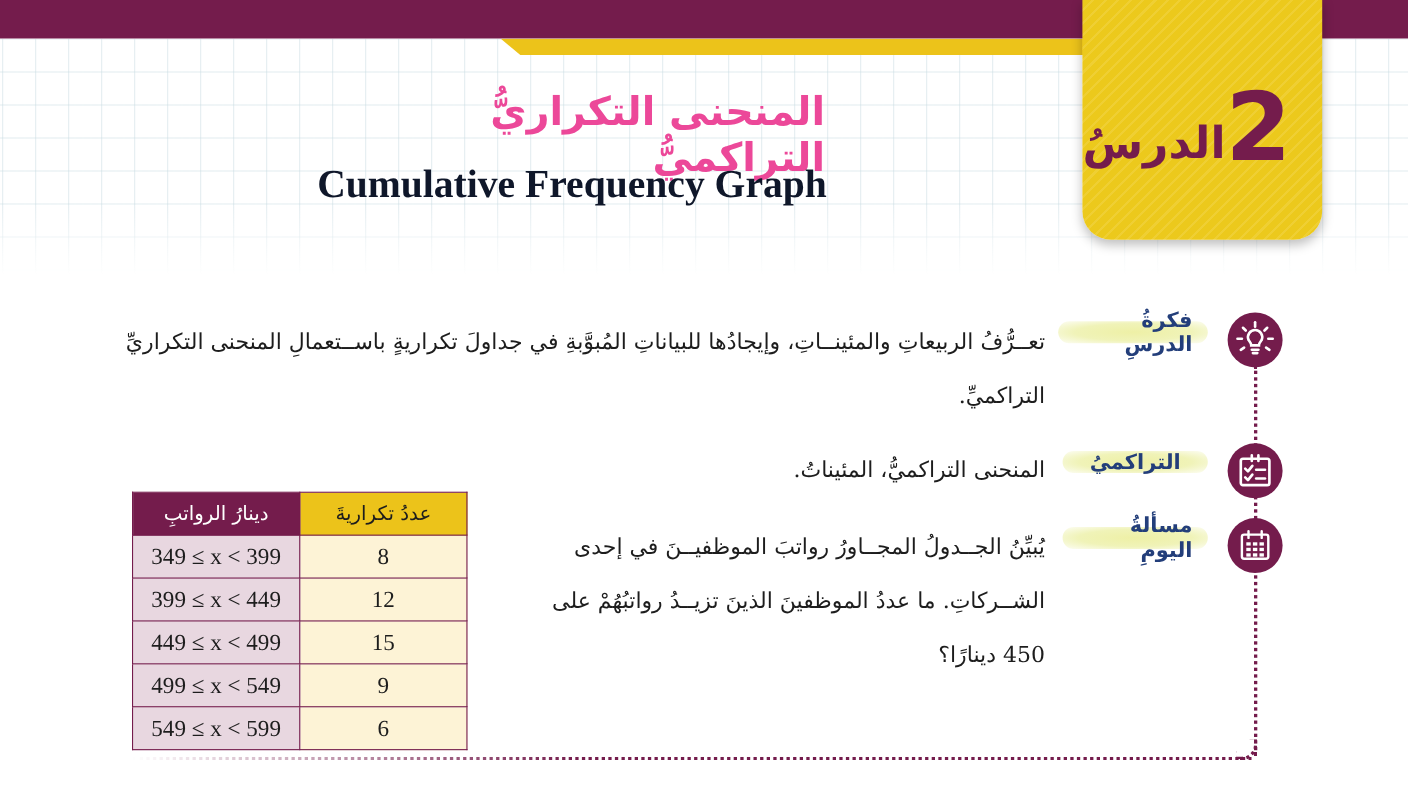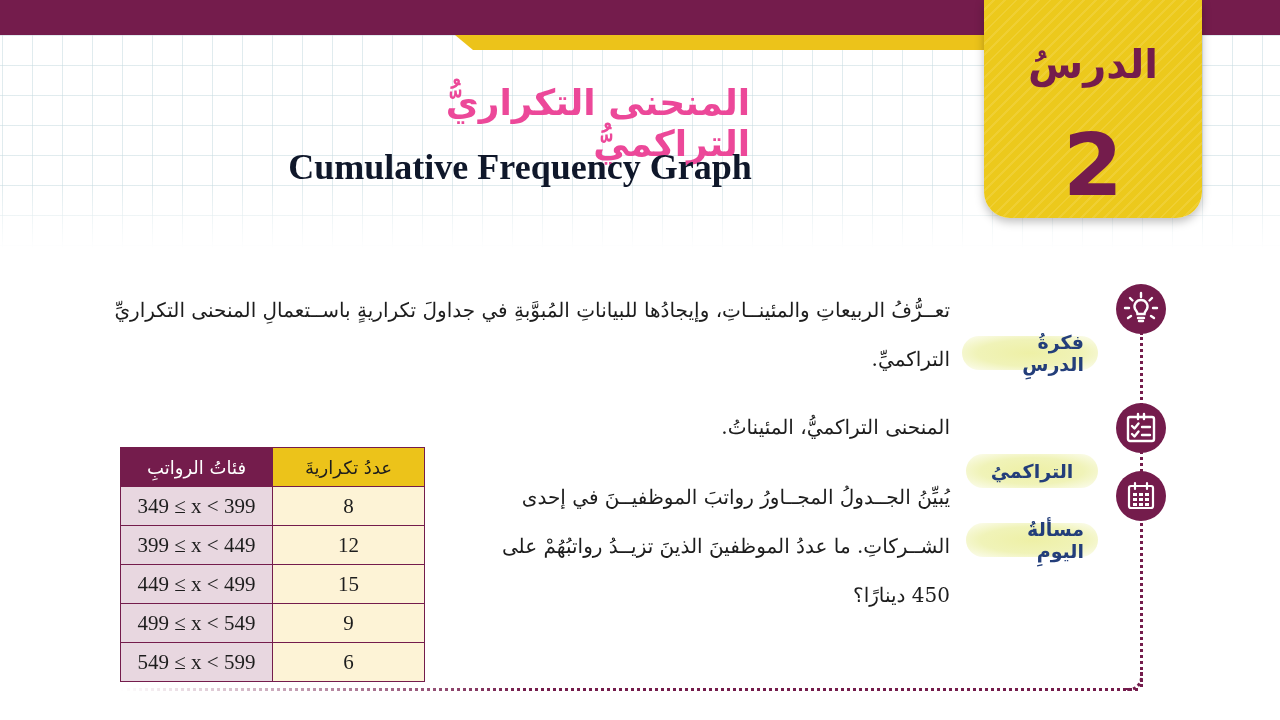--- a/index.html
+++ b/index.html
@@ -25,21 +25,21 @@
     position: absolute; left: 455px; top: 35px; width: 560px; height: 15px;
     background: #ecc31a;
     clip-path: polygon(0 0, 100% 0, 100% 100%, 18px 100%);
   }
 
   .lesson-badge {
     position: absolute; left: 984px; top: 0; width: 218px; height: 218px;
     background: repeating-linear-gradient(135deg, #ecc91c 0 6px, #efcf33 6px 8px);
     border-radius: 0 0 26px 26px;
     box-shadow: 0 4px 10px rgba(0,0,0,0.25);
-    display: flex; flex-direction: column; align-items: center; gap: 24px;
+    display: flex; flex-direction: row; align-items: center;
   }
   .lesson-badge .lesson-word {
     margin-top: 44px; font-size: 40px; font-weight: bold; color: #741c4c;
     font-family: "DejaVu Sans", sans-serif; line-height: 1;
   }
   .lesson-badge .lesson-num {
     margin-top: 14px; font-size: 86px; font-weight: bold; color: #741c4c;
     font-family: "DejaVu Sans", sans-serif; line-height: 1;
   }
 
@@ -68,26 +68,25 @@
   .corner {
     position: absolute; left: 1124px; top: 672px; width: 19px; height: 19px;
     border-right: 3px dotted #741c4c; border-bottom: 3px dotted #741c4c;
     border-bottom-right-radius: 14px;
   }
   .circle-icon {
     position: absolute; width: 50px; height: 50px; border-radius: 50%;
     background: #741c4c; display: flex; align-items: center; justify-content: center;
   }
   .label-pill {
-    position: absolute; height: 34px; padding: 2px 14px; border-radius: 17px;
+    position: absolute; height: 20px; padding: 2px 14px; border-radius: 17px;
     background: radial-gradient(ellipse at center, #eef0a6 0%, #f0f3b8 55%, rgba(243,246,200,0.2) 100%);
     color: #233e7a; font-weight: bold; font-size: 19px; direction: rtl;
     display: flex; align-items: center; justify-content: center;
     font-family: "DejaVu Sans", sans-serif;
-    margin-top: 44px;
   }
 
   .body-text {
     position: absolute; direction: rtl; color: #1d1d1d;
     font-family: "DejaVu Serif", serif; font-size: 20px; line-height: 49px;
   }
 
   
   .data-table {
     position: absolute; left: 120px; top: 447px; width: 305px;
@@ -179,21 +178,21 @@
     </g>
   </svg>
 </div>
 <div class="label-pill" style="left:966px; top:479px; width:132px;">مسألةُ اليومِ</div>
 <div class="body-text" style="left:460px; top:473px; width:490px;">يُبيِّنُ الجــدولُ المجــاورُ رواتبَ الموظفيــنَ في إحدى الشــركاتِ. ما عددُ الموظفينَ الذينَ تزيــدُ رواتبُهُمْ على 450 دينارًا؟</div>
 
 <table class="data-table">
   <thead>
     <tr>
       <th class="col-count">عددُ تكراريةَ</th>
-      <th class="col-range">فئاتُ الرواتبِ</th>
+      <th class="col-range">دينارُ الرواتبِ</th>
     </tr>
   </thead>
   <tbody>
     <tr>
       <td class="count">8</td>
       <td class="range">349 ≤ x &lt; 399</td>
     </tr>
     <tr>
       <td class="count">12</td>
       <td class="range">399 ≤ x &lt; 449</td>

